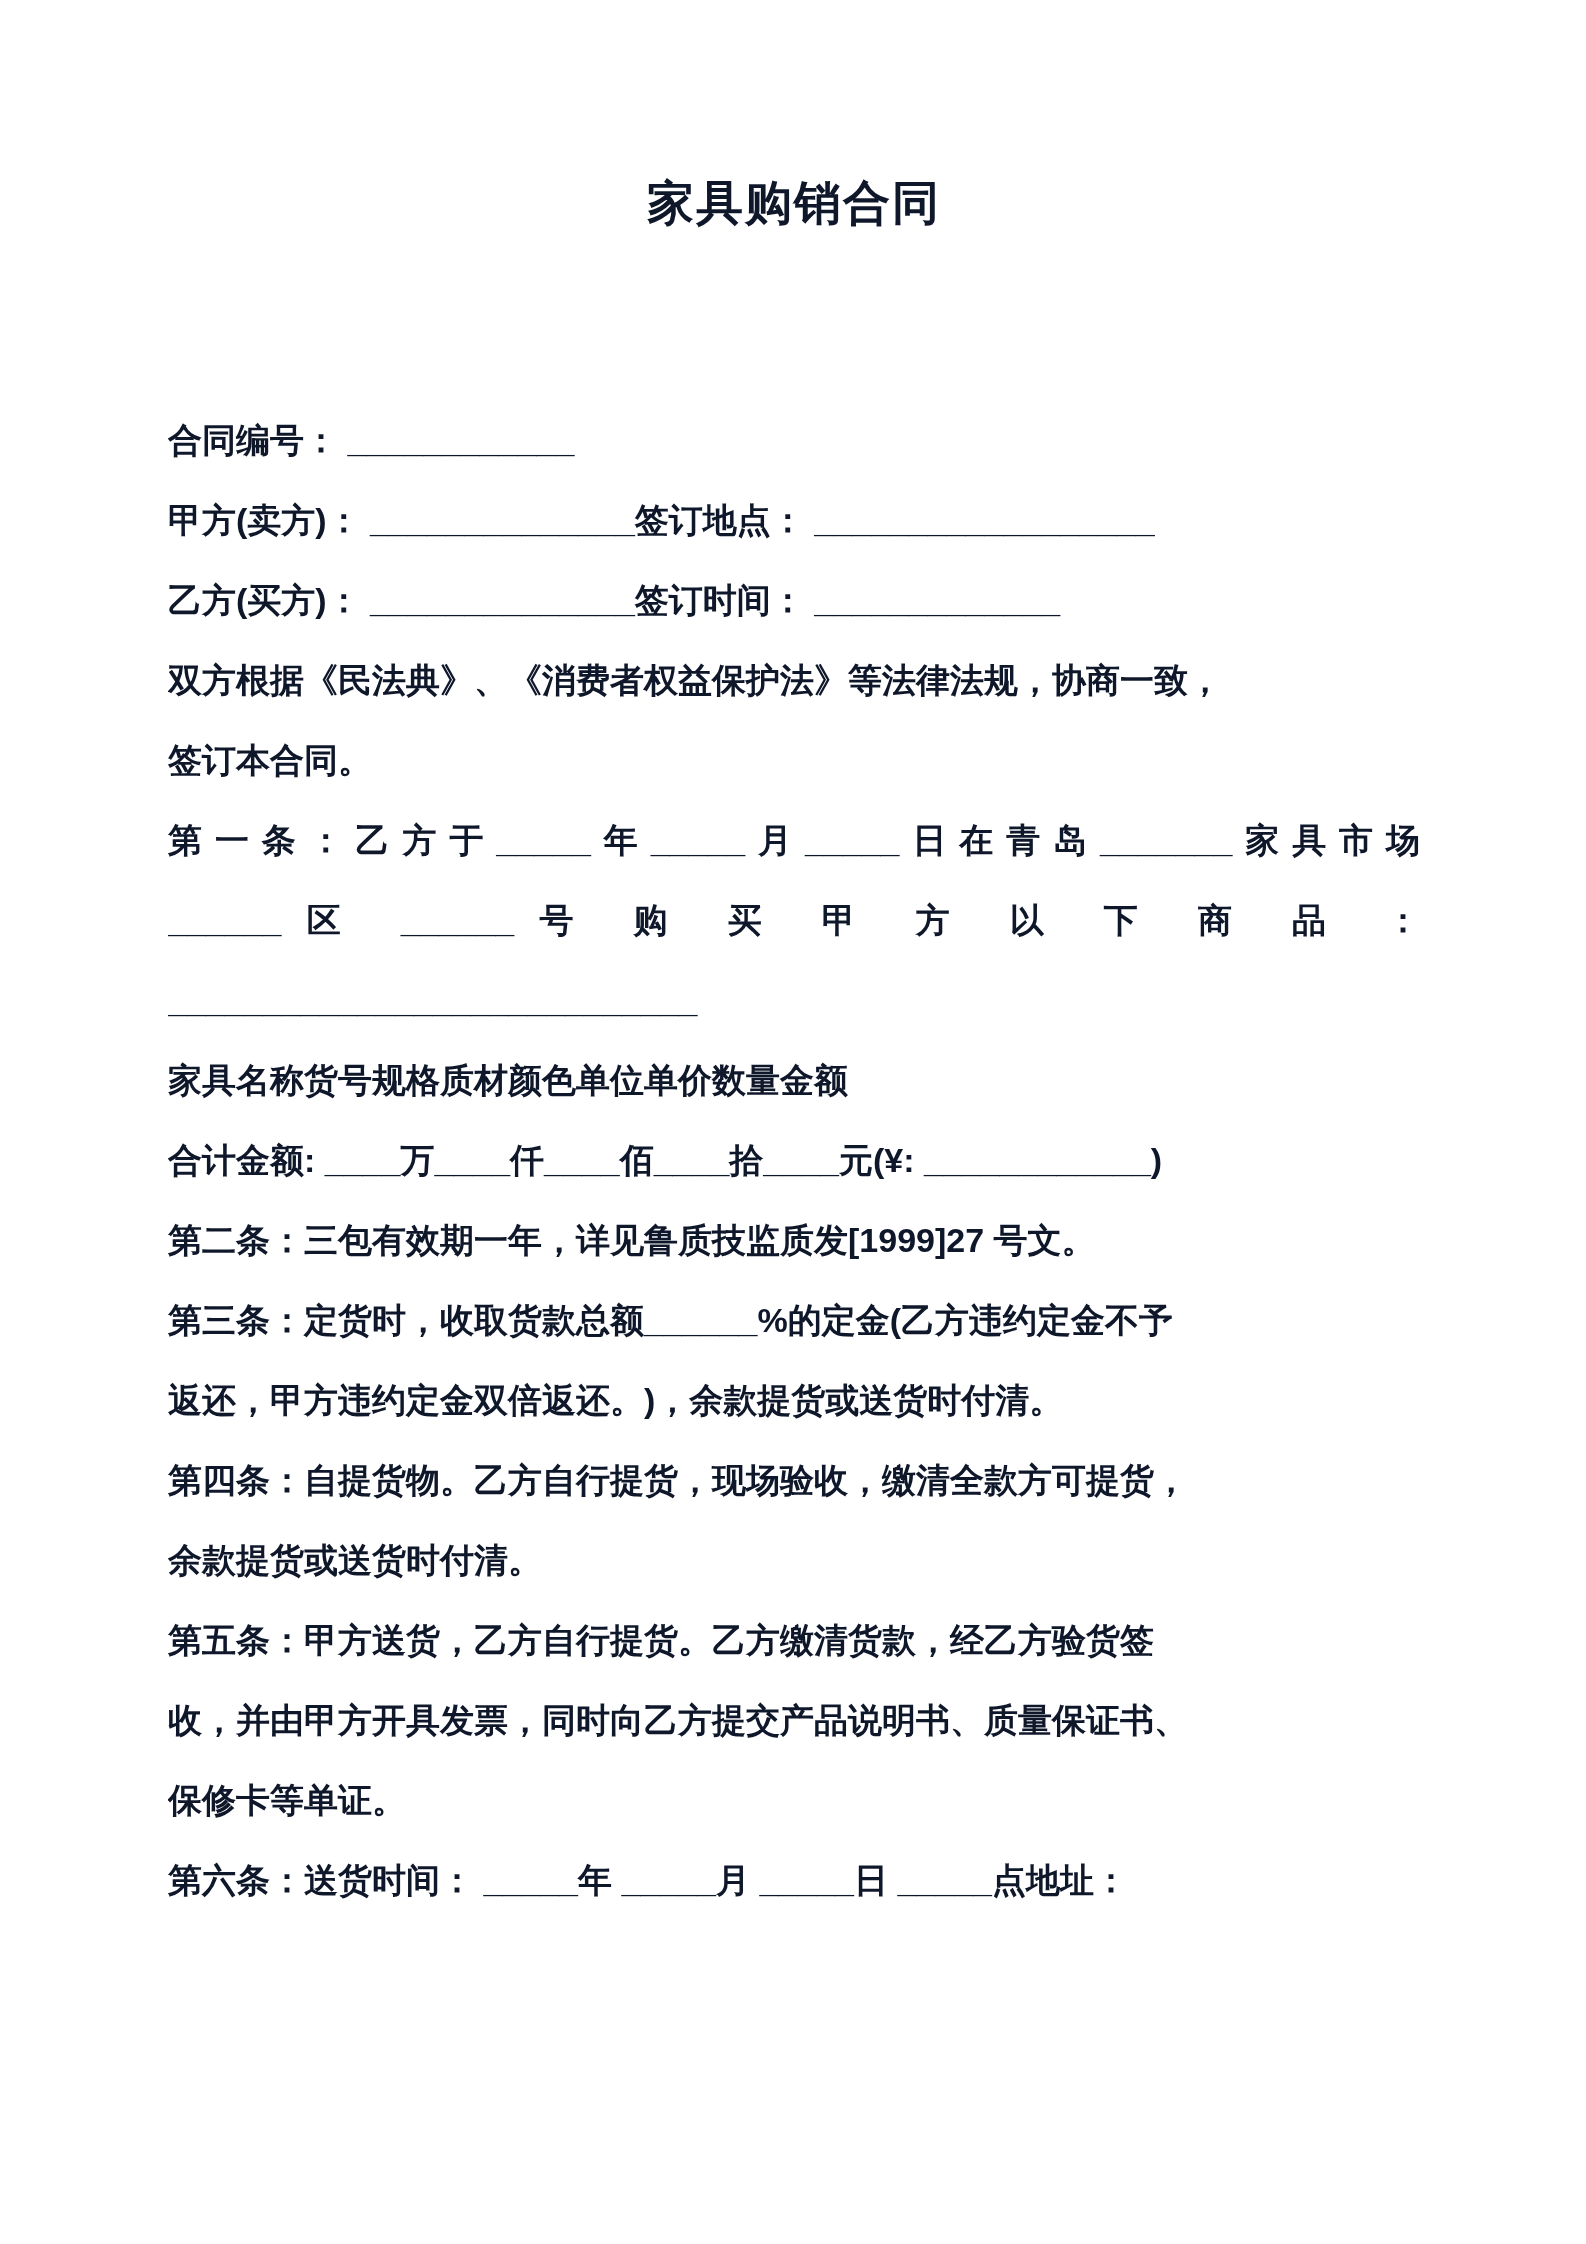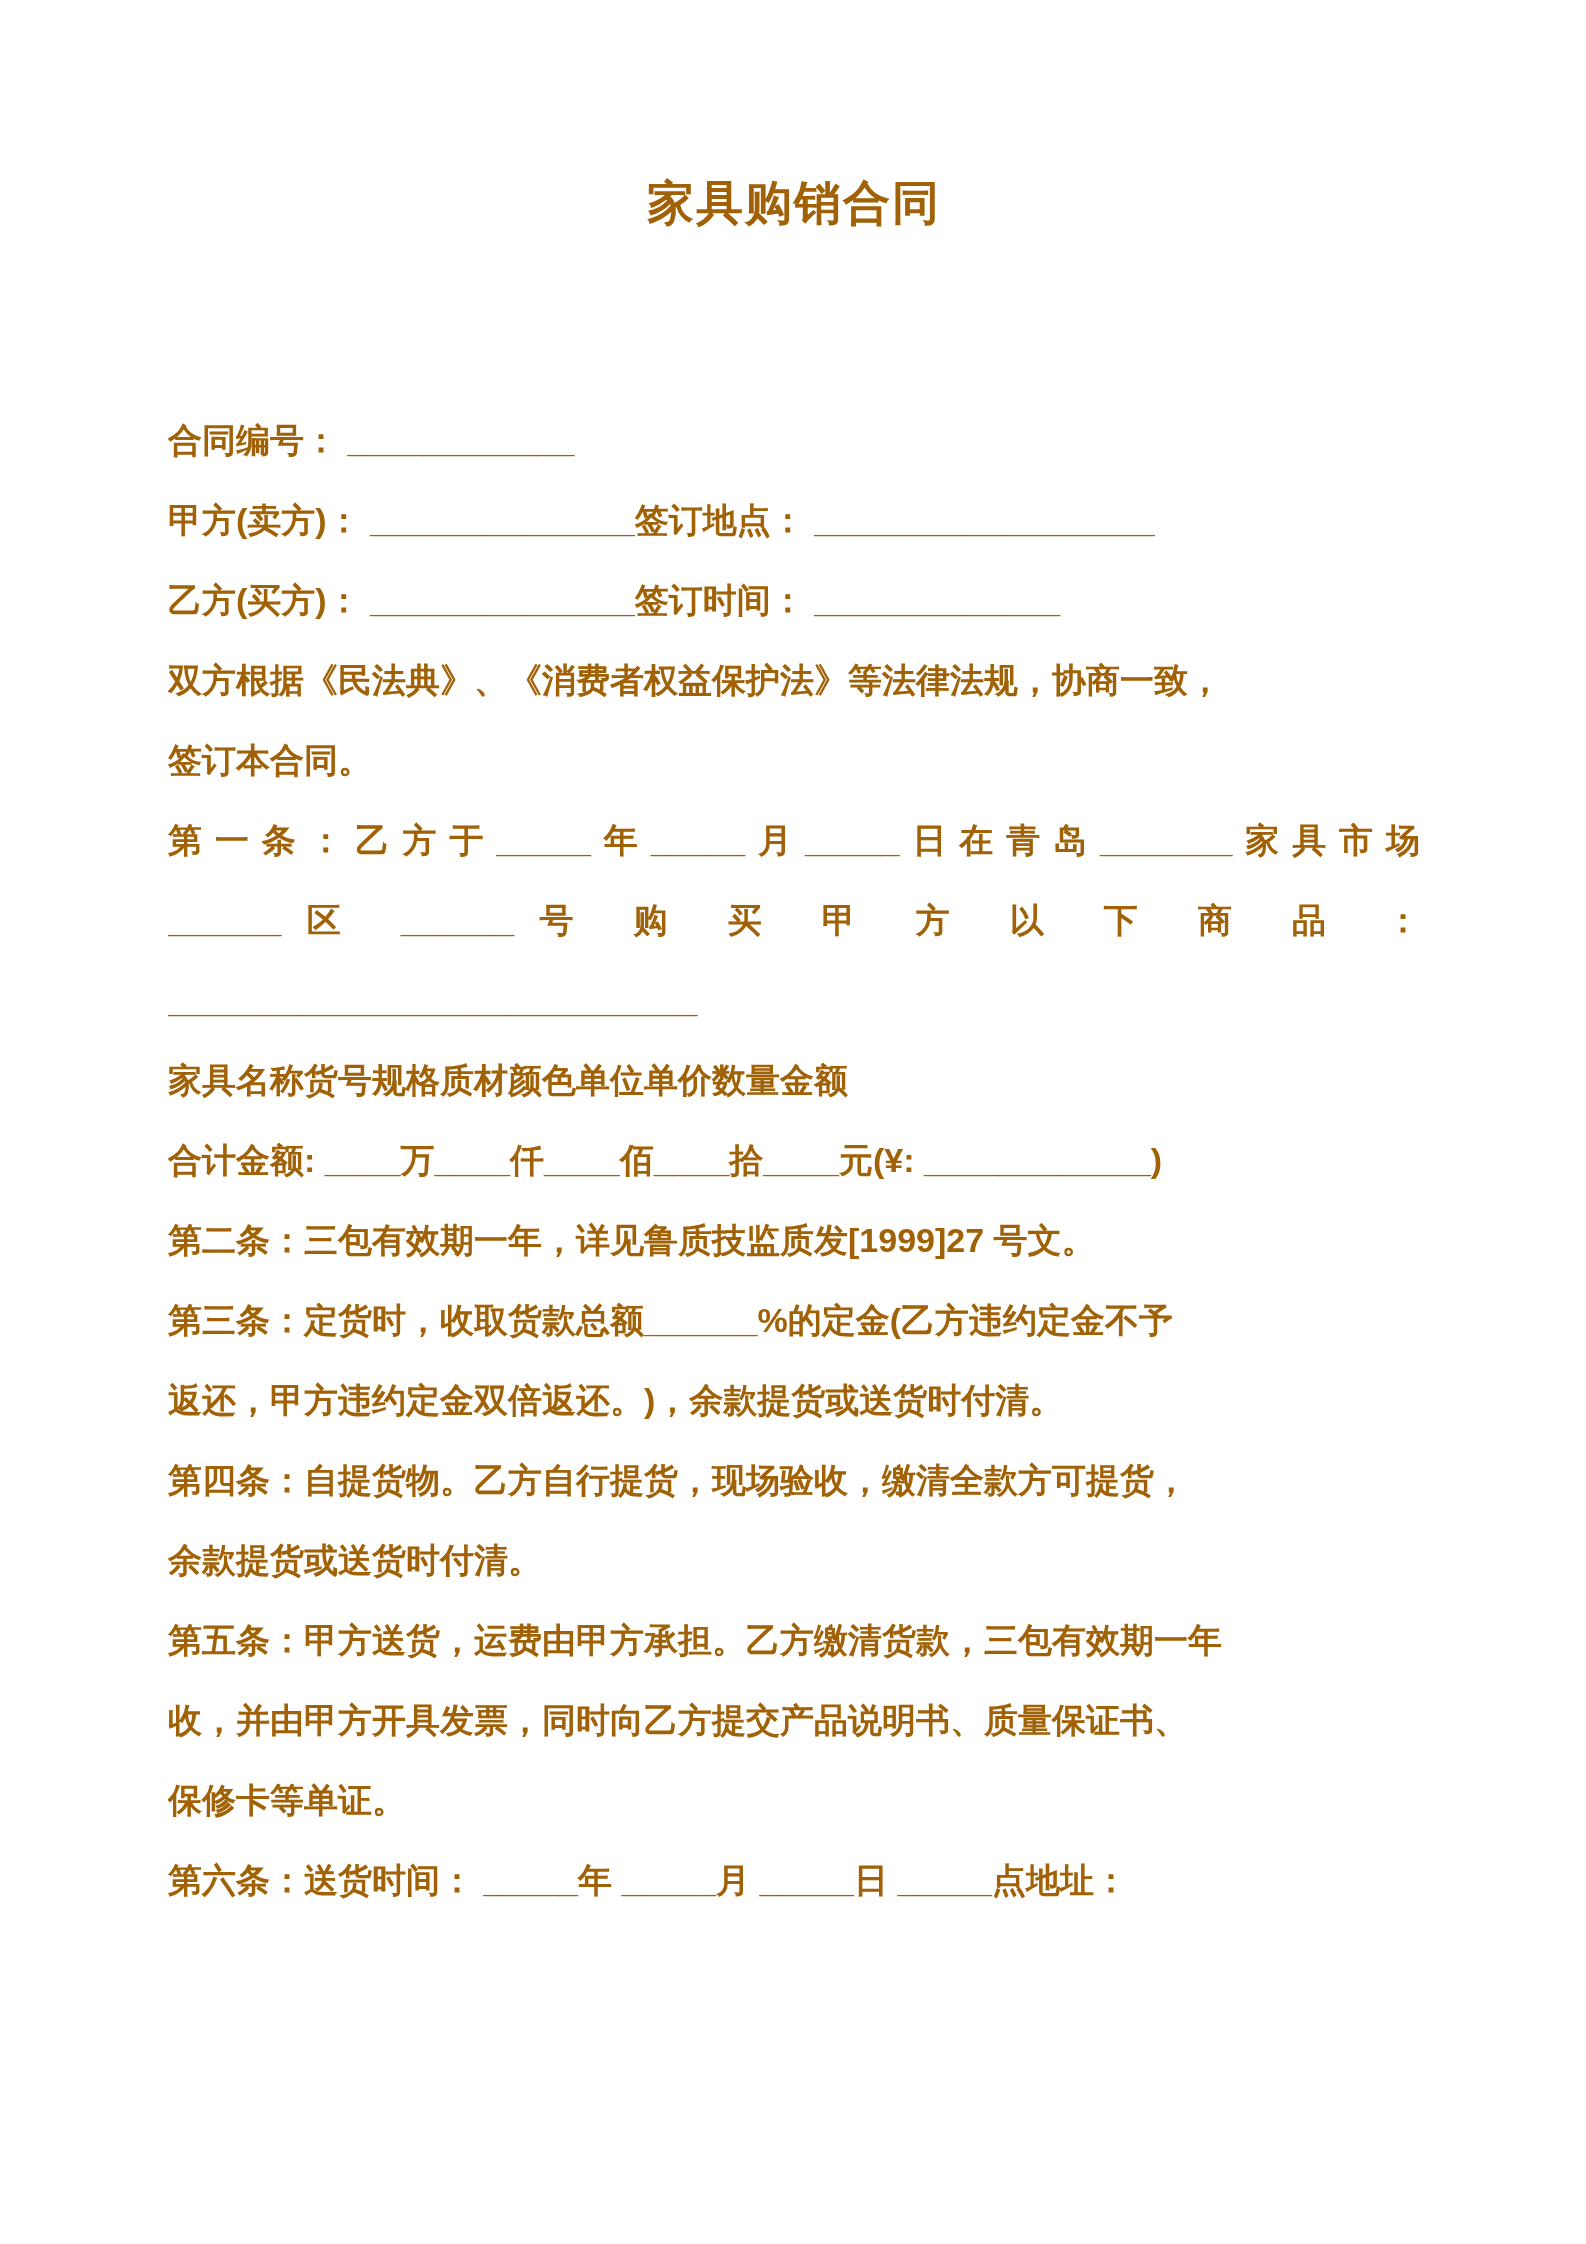--- a/index.html
+++ b/index.html
@@ -5,21 +5,21 @@
   html, body {
     margin: 0;
     padding: 0;
     background: #ffffff;
   }
   .page {
     position: relative;
     width: 1586px;
     height: 2244px;
     background: #ffffff;
-    color: #a16207;
+    color: #0f172a;
     font-family: "Liberation Sans", "DejaVu Sans", sans-serif;
     font-weight: bold;
     overflow: hidden;
   }
   .content {
     padding: 170px 166px 0 168px;
   }
   .doc-title {
     margin: 0;
     font-size: 47px;
@@ -60,19 +60,19 @@
       <div class="line justify">第一条：乙方于_____年_____月_____日在青岛_______家具市场</div>
       <div class="line justify">______区 ______号 购 买 甲 方 以 下 商 品 ：</div>
       <div class="line">____________________________</div>
       <div class="line">家具名称货号规格质材颜色单位单价数量金额</div>
       <div class="line">合计金额: ____万____仟____佰____拾____元(¥: ____________)</div>
       <div class="line">第二条：三包有效期一年，详见鲁质技监质发[1999]27 号文。</div>
       <div class="line">第三条：定货时，收取货款总额______%的定金(乙方违约定金不予</div>
       <div class="line">返还，甲方违约定金双倍返还。)，余款提货或送货时付清。</div>
       <div class="line">第四条：自提货物。乙方自行提货，现场验收，缴清全款方可提货，</div>
       <div class="line">余款提货或送货时付清。</div>
-      <div class="line">第五条：甲方送货，运费由甲方承担。乙方缴清货款，三包有效期一年</div>
+      <div class="line">第五条：甲方送货，乙方自行提货。乙方缴清货款，经乙方验货签</div>
       <div class="line">收，并由甲方开具发票，同时向乙方提交产品说明书、质量保证书、</div>
       <div class="line">保修卡等单证。</div>
       <div class="line">第六条：送货时间： _____年 _____月 _____日 _____点地址：</div>
     </div>
   </div>
 </div>
 
 </body></html>

